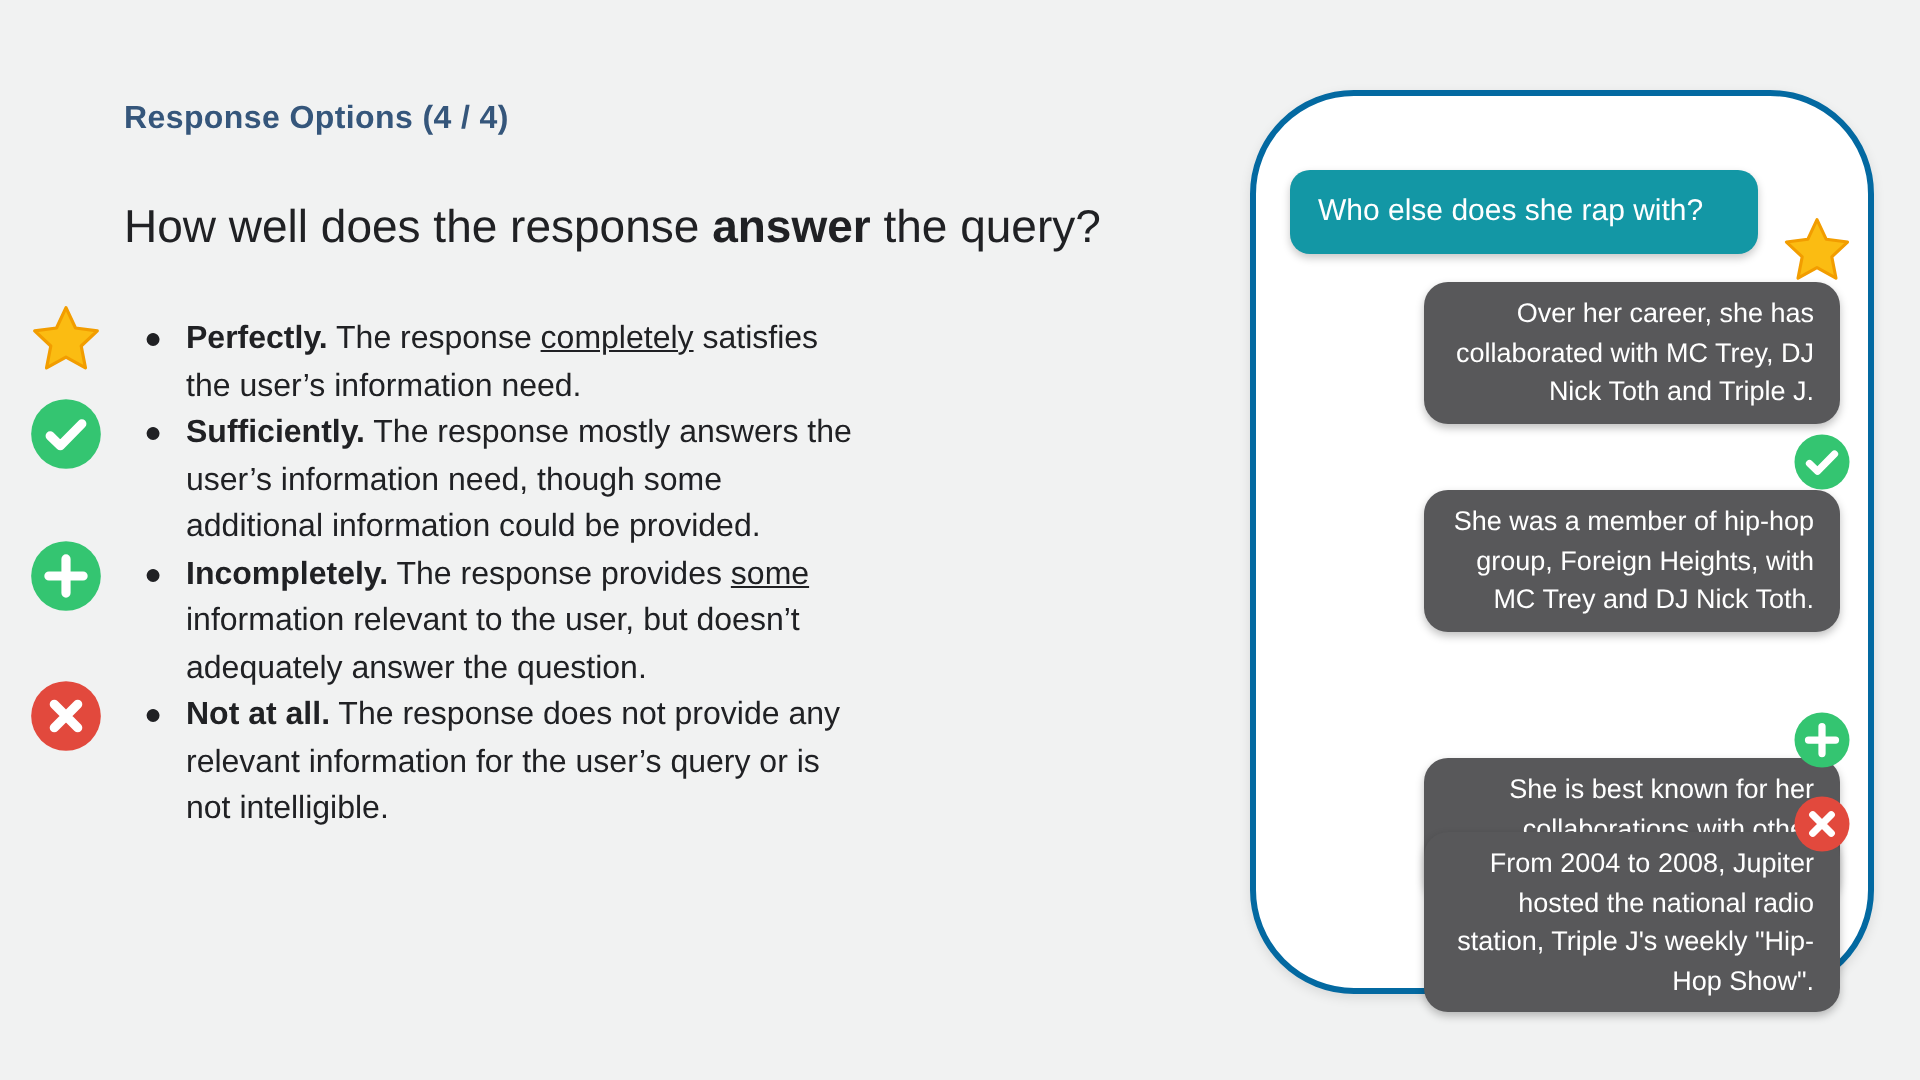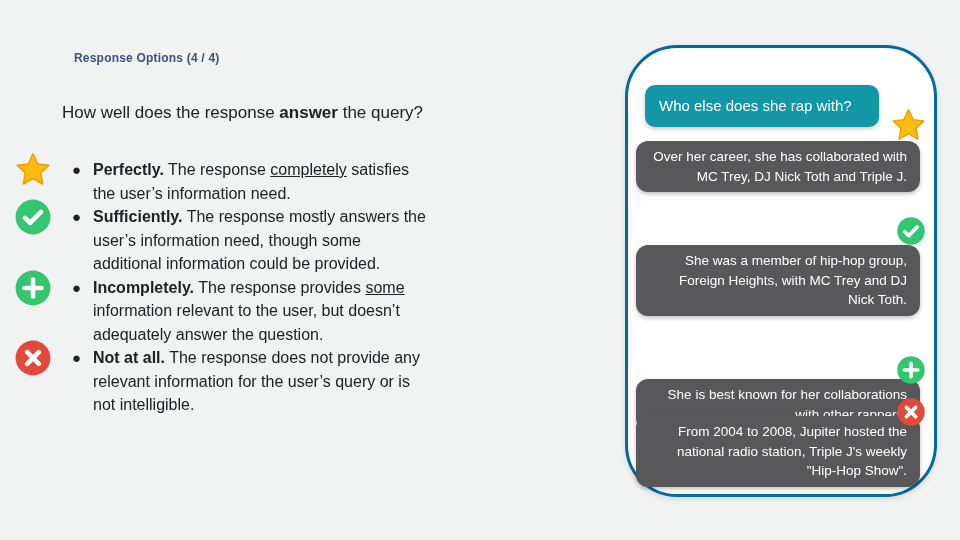--- a/index.html
+++ b/index.html
@@ -12,28 +12,28 @@
   body{
     font-family:"Liberation Sans", sans-serif;
     background:var(--background);
     position:relative;
     color:var(--body);
   }
   .slide{position:absolute;inset:0;}
 
   
   .eyebrow{
-    position:absolute;left:74px;top:51px;
-    font-size:12px;font-weight:700;letter-spacing:.2px;
+    position:absolute;left:62px;top:51px;
+    font-size:16px;font-weight:700;letter-spacing:.2px;
     color:var(--eyebrow);
     text-align:right;
   }
   .title{
     position:absolute;left:62px;top:99px;
-    font-size:17px;font-weight:400;line-height:28px;
+    font-size:23px;font-weight:400;line-height:28px;
     color:var(--title);
   }
   .options-list{
     position:absolute;left:14px;top:158px;width:430px;
     list-style:none;
   }
   .option-row{
     position:relative;
     padding-left:79px;
     font-size:16px;line-height:23.5px;
@@ -57,21 +57,21 @@
     border-radius:52px;
     box-shadow:0 2px 6px rgba(0,0,0,.10);
   }
   .query-bubble{
     position:absolute;left:17px;top:37px;width:234px;
     background:var(--query_bubble);
     color:#fff;font-size:15px;line-height:20px;
     padding:11px 14px;border-radius:10px;
     box-shadow:0 2px 4px rgba(0,0,0,.22);
   }
-  .response-row{position:absolute;right:14px;width:284px;}
+  .response-row{position:absolute;right:14px;width:208px;}
   .response-bubble{
     background:var(--response_bubble);
     color:#fff;font-size:13.5px;line-height:19.5px;
     text-align:right;
     padding:6px 13px;border-radius:12px;
     box-shadow:0 2px 4px rgba(0,0,0,.25);
   }
   .row-icon{
     position:absolute;width:30px;height:30px;
   }

